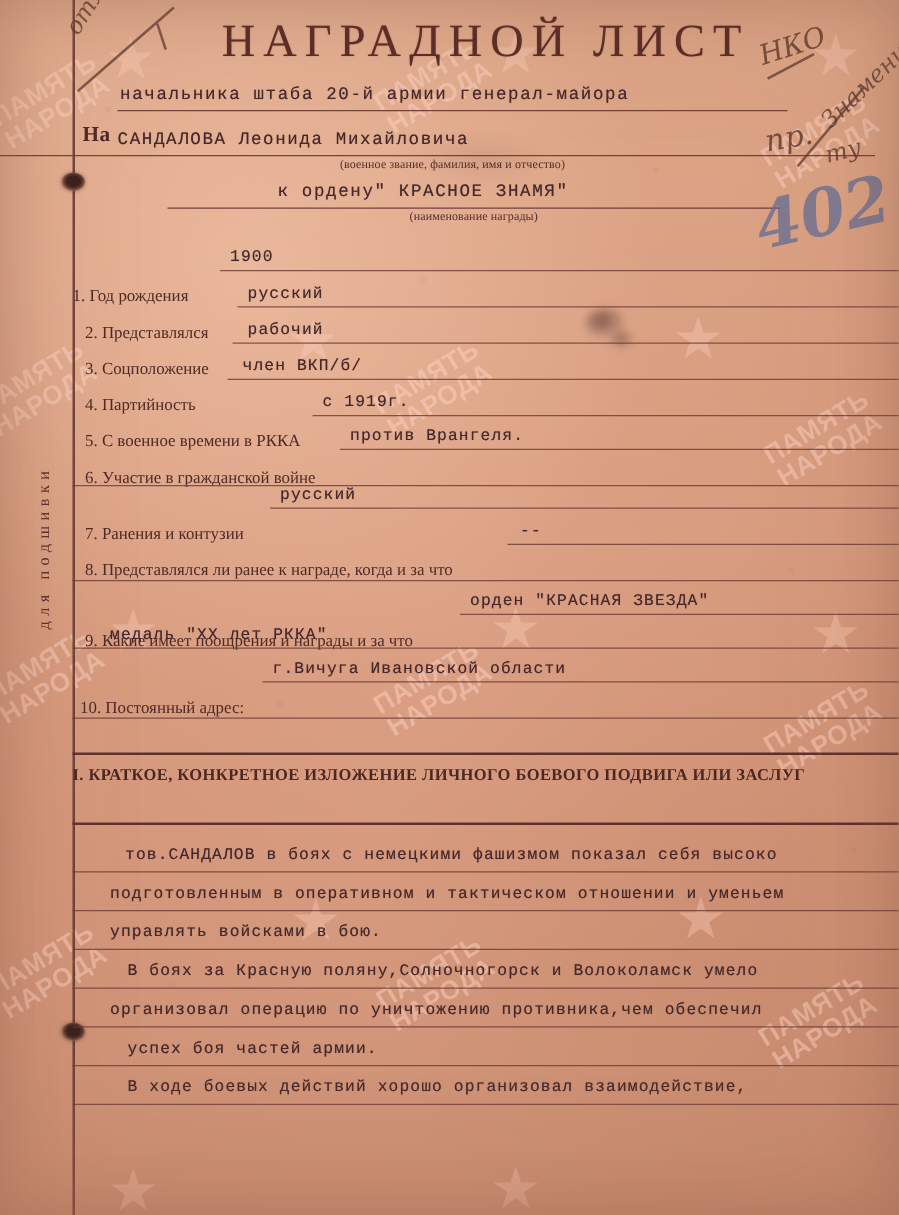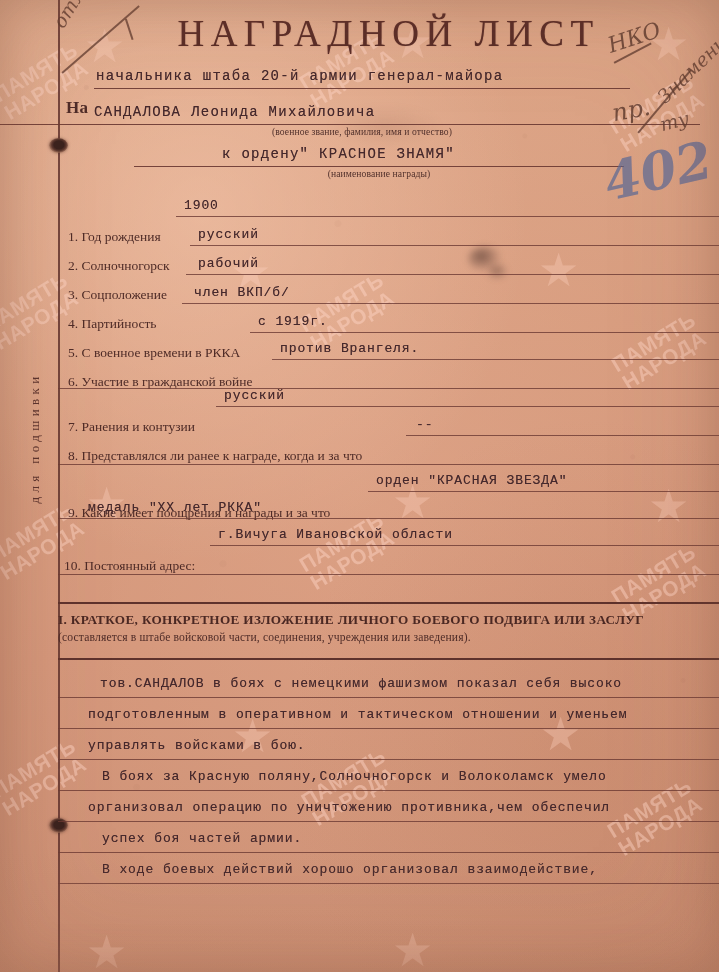--- a/index.html
+++ b/index.html
@@ -274,30 +274,30 @@
     <div class="line" style="left:36px; top:88px; width:536px;"></div>
 
     <div class="tw hdr sp" style="left:36px; top:104px;">САНДАЛОВА Леонида Михайловича</div>
     <div class="line" style="left:-58px; top:124px; width:700px;"></div>
     <div class="caption" style="left:36px; top:126px; width:536px;">(военное звание, фамилия, имя и отчество)</div>
 
     <div class="tw hdr sp" style="left:164px; top:146px;">к ордену" КРАСНОЕ ЗНАМЯ"</div>
     <div class="line" style="left:76px; top:166px; width:490px;"></div>
     <div class="caption" style="left:76px; top:168px; width:490px;">(наименование награды)</div>
 
-    <div class="lbl" style="left:10px; top:200px;">
+    <div class="lbl" style="left:0; top:200px;">
       <span>1.</span>
       <span>Год рождения</span>
     </div>
     <div class="tw" style="left:126px; top:198px;">1900</div>
     <div class="line thin" style="left:118px; top:216px; width:543px;"></div>
 
     <div class="lbl" style="left:10px; top:229px;">
       <span>2.</span>
-      <span>Солночногорск</span>
+      <span>Представлялся</span>
     </div>
     <div class="tw" style="left:140px; top:227px;">русский</div>
     <div class="line thin" style="left:132px; top:245px; width:529px;"></div>
 
     <div class="lbl" style="left:10px; top:258px;">
       <span>3.</span>
       <span>Соцположение</span>
     </div>
     <div class="tw" style="left:140px; top:256px;">рабочий</div>
     <div class="line thin" style="left:128px; top:274px; width:533px;"></div>
@@ -352,21 +352,20 @@
       <span>10.</span>
       <span>Постоянный адрес:</span>
     </div>
     <div class="tw" style="left:160px; top:527px;">г.Вичуга Ивановской области</div>
     <div class="line thin" style="left:152px; top:545px; width:509px;"></div>
     <div class="line thin" style="left:0px; top:574px; width:661px;"></div>
 
     <div class="sec-rule-top" style="left:0px; top:602px; width:661px;"></div>
     <div class="sec-head" style="top:612px;">
       <div class="l1">I. КРАТКОЕ, КОНКРЕТНОЕ ИЗЛОЖЕНИЕ ЛИЧНОГО БОЕВОГО ПОДВИГА ИЛИ ЗАСЛУГ</div>
-      <div class="l2">(составляется в штабе войсковой части, соединения, учреждения или заведения).</div>
     </div>
     <div class="sec-rule-bot" style="left:0px; top:658px; width:661px;"></div>
 
     <div class="tw" style="left:42px; top:676px;">тов.САНДАЛОВ в боях с немецкими фашизмом показал себя высоко</div>
     <div class="line thin" style="left:0px; top:697px; width:661px;"></div>
 
     <div class="tw" style="left:30px; top:707px;">подготовленным в оперативном и тактическом отношении и уменьем</div>
     <div class="line thin" style="left:0px; top:728px; width:661px;"></div>
 
     <div class="tw" style="left:30px; top:738px;">управлять войсками в бою.</div>

